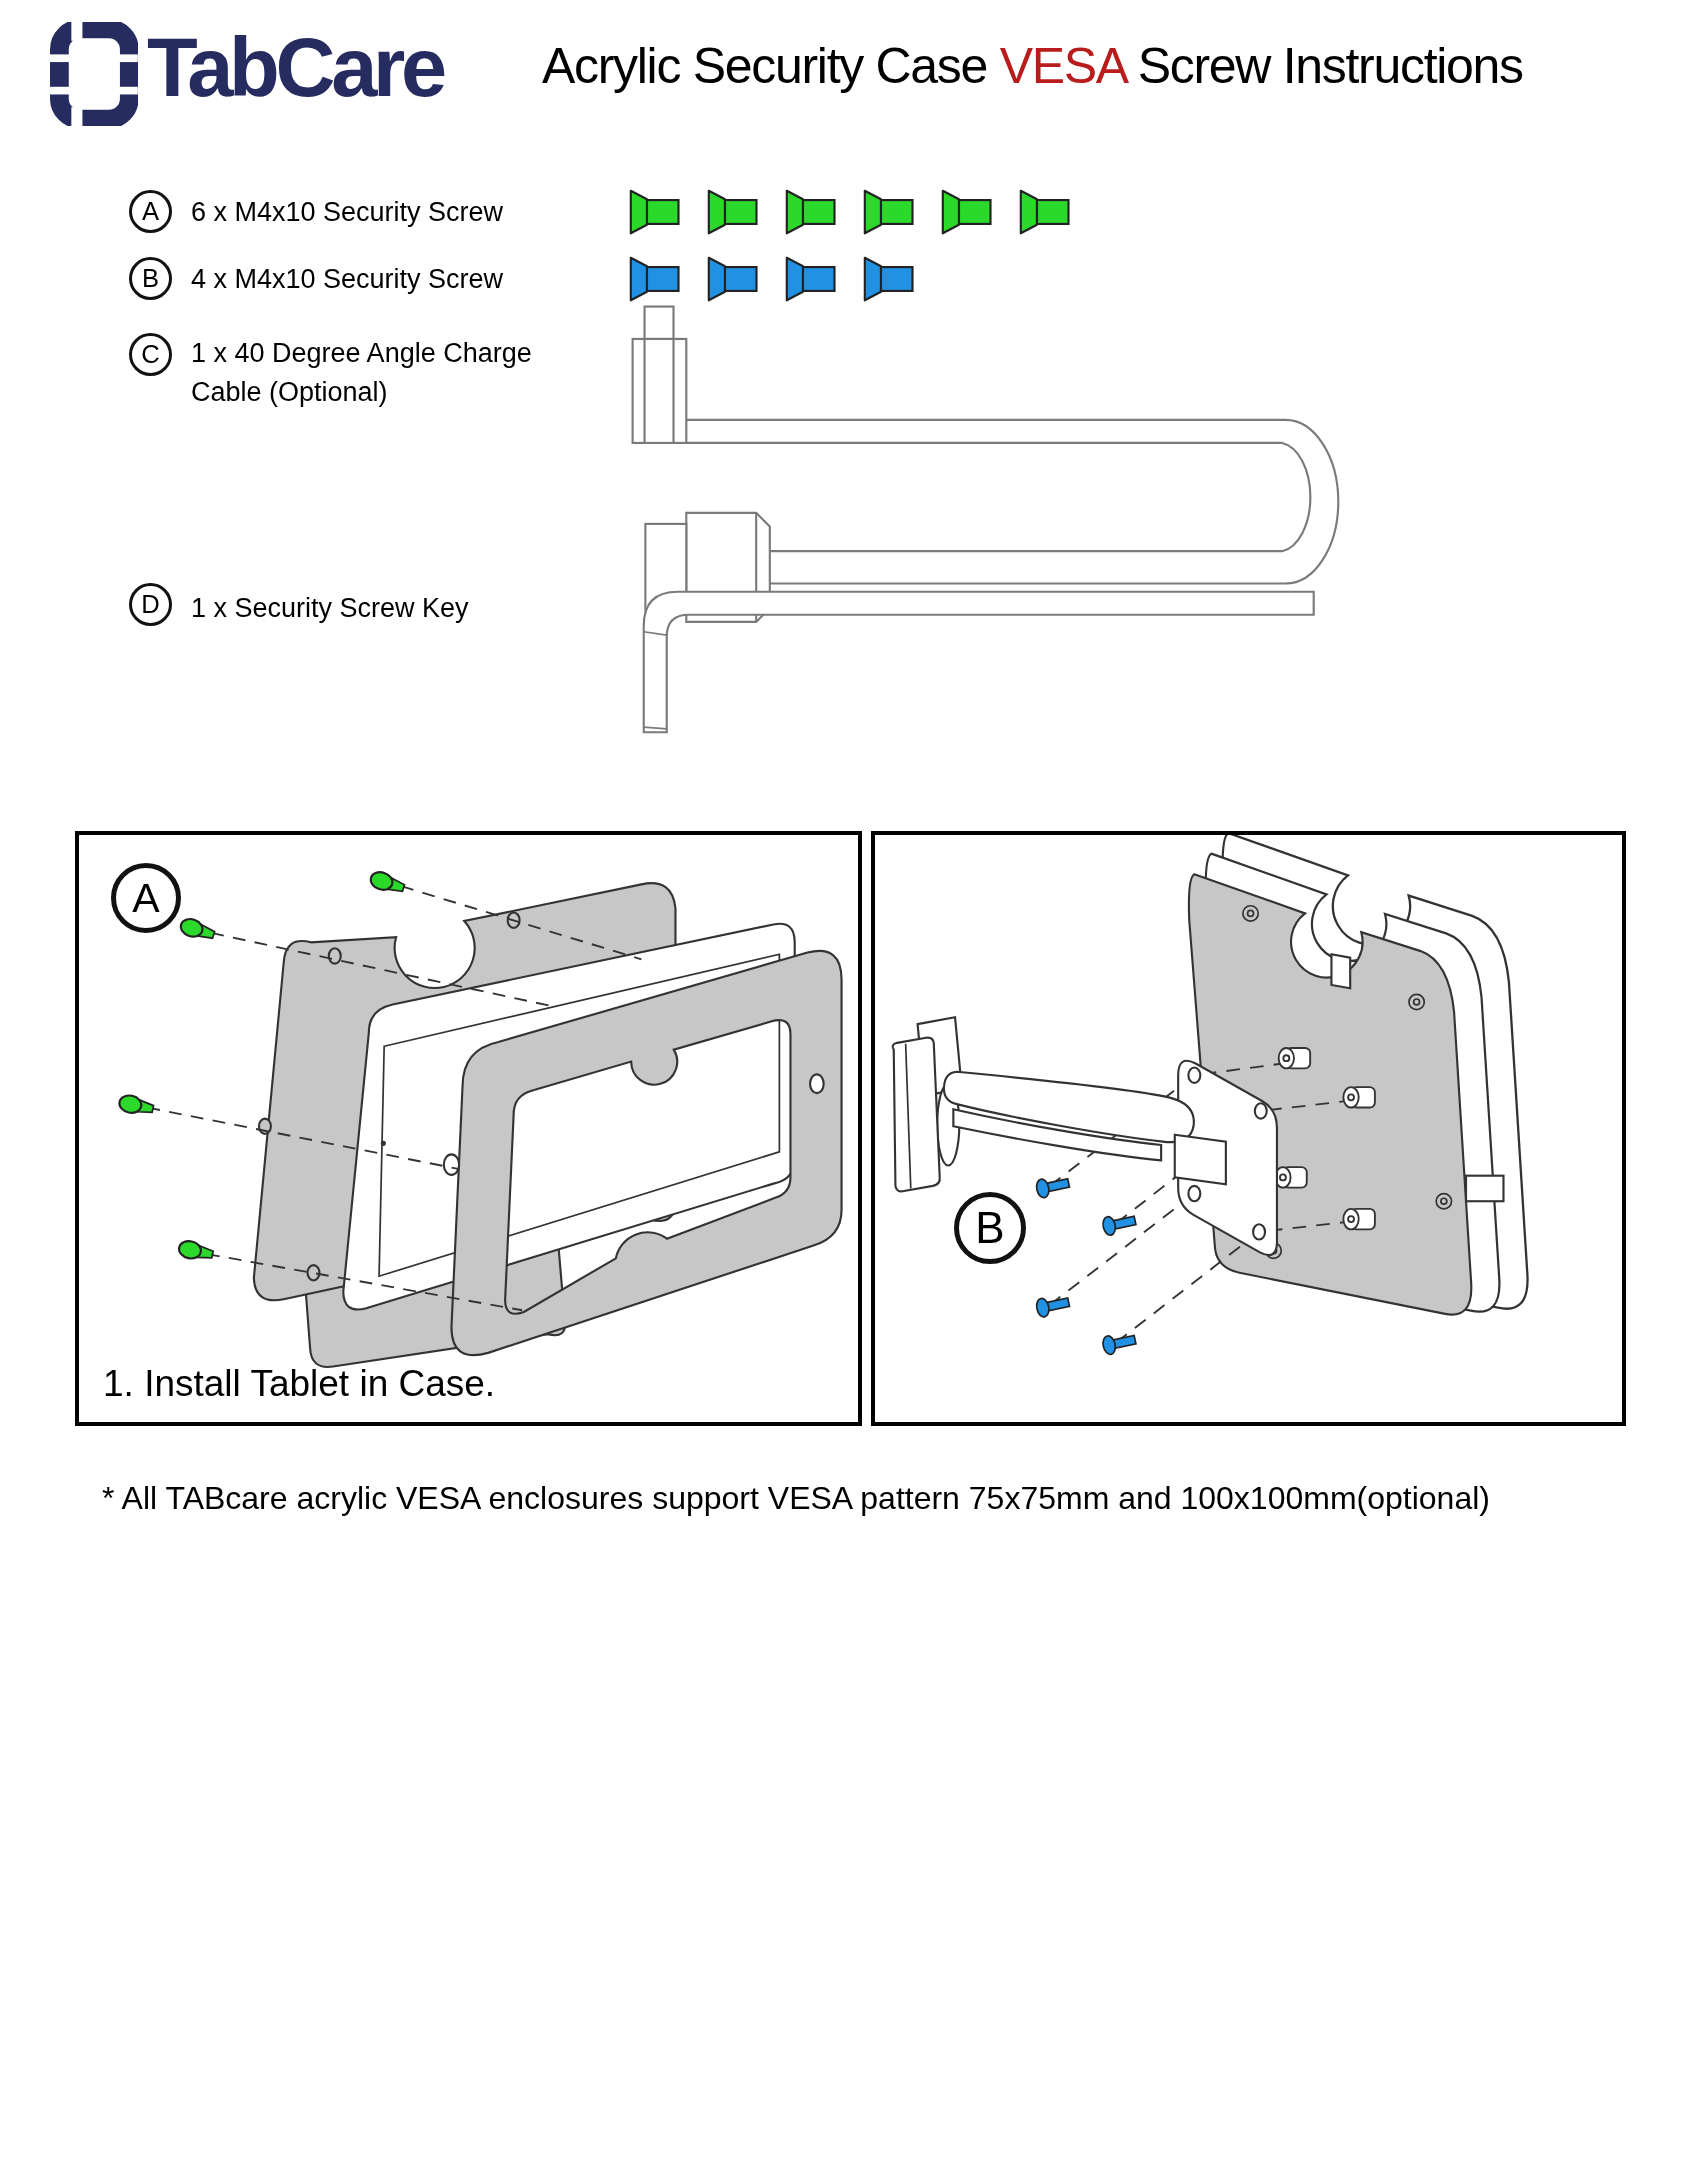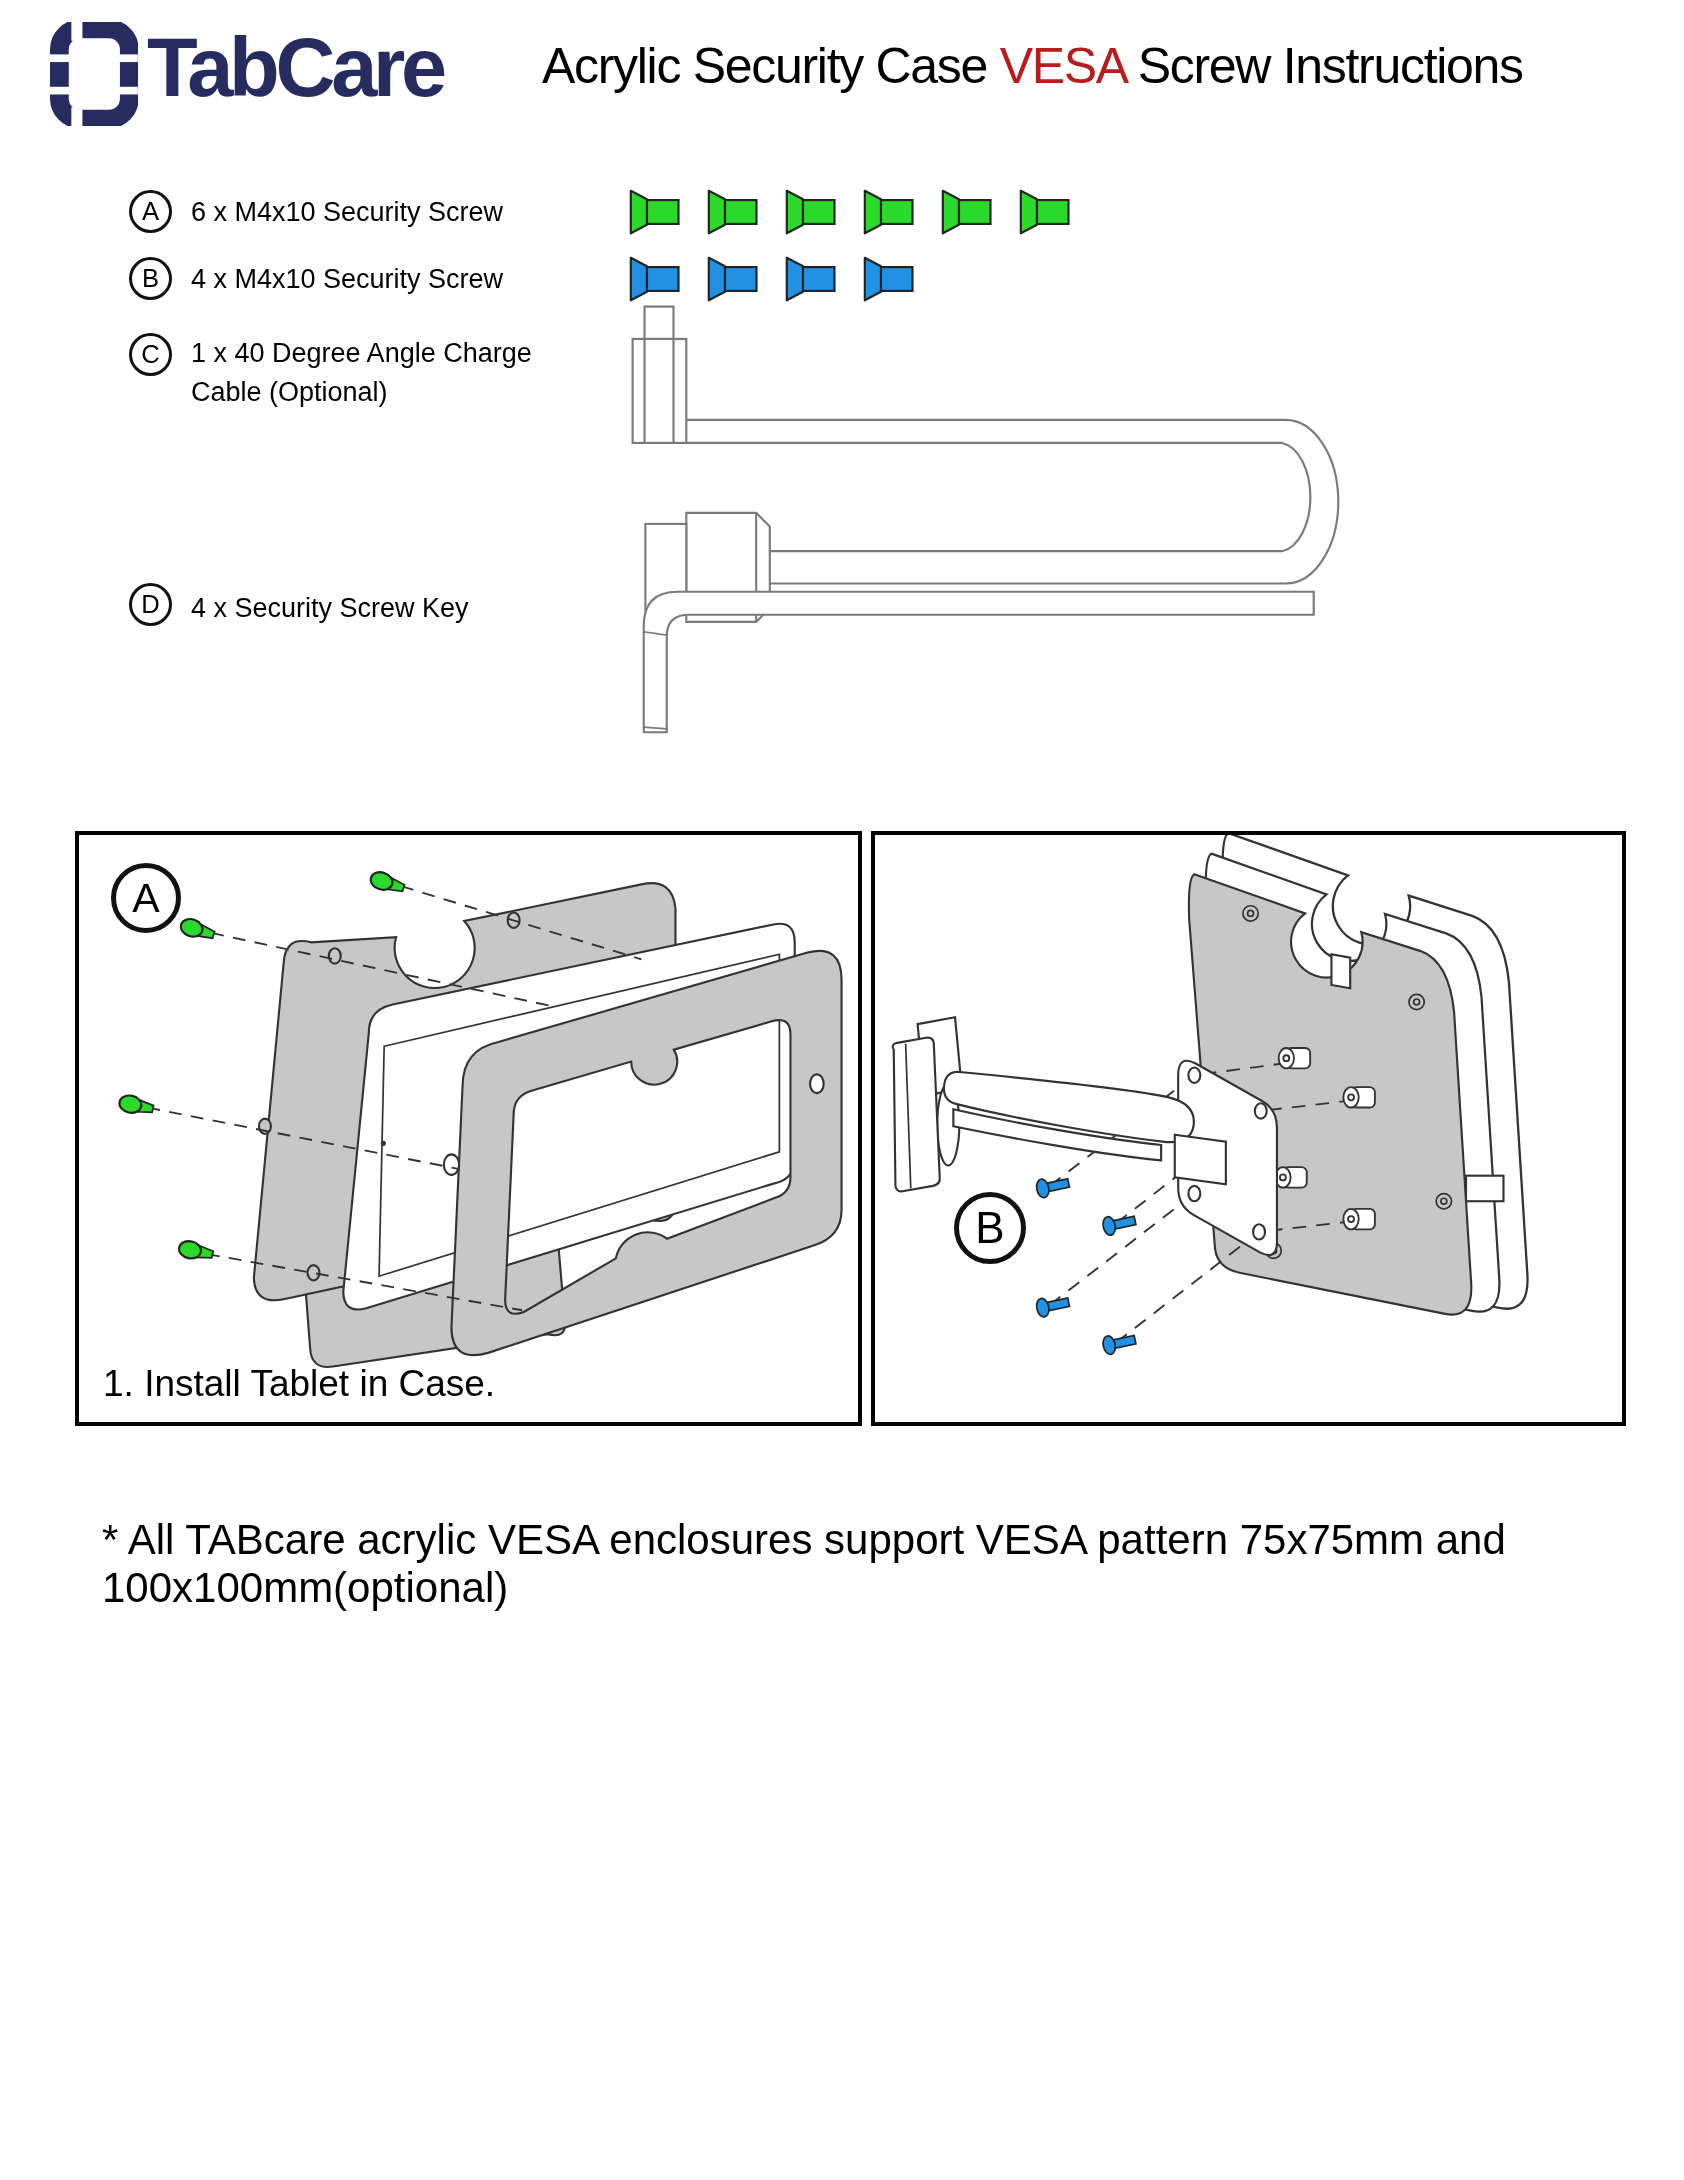--- a/index.html
+++ b/index.html
@@ -11,21 +11,21 @@
   
   .part-circle{position:absolute;width:43px;height:43px;border:3.4px solid #111;border-radius:50%;
     display:flex;align-items:center;justify-content:center;font-size:25.6px;box-sizing:border-box;}
   .part-label{position:absolute;font-size:27px;line-height:39px;white-space:nowrap;}
   .screw-row{position:absolute;display:flex;gap:25px;}
   
   .panel{position:absolute;border:4.3px solid #000;box-sizing:border-box;background:#fff;}
   .step-circle{position:absolute;border:5.1px solid #111;border-radius:50%;
     display:flex;align-items:center;justify-content:center;background:#fff;box-sizing:border-box;}
   .caption{position:absolute;font-size:37px;white-space:nowrap;}
-  #footnote{position:absolute;left:102px;top:1480px;font-size:42px;margin-top:36px;}
+  #footnote{position:absolute;left:102px;top:1480px;font-size:32px;}
   svg{display:block;}
 </style>
 </head>
 <body>
 
 <div class="abs" style="left:0;top:0;width:1485px;height:145px;margin-left:12px;">
 
   <svg class="abs" style="left:37px;top:22px;" width="89" height="104" viewBox="0 0 104 122">
     <rect x="12" y="8" width="82" height="106" rx="24" fill="none" stroke="#262c5f" stroke-width="22"></rect>
 
@@ -55,21 +55,21 @@
 
   <div class="part-circle" style="left:129px;top:333px;">
     <span>C</span>
     </div>
   <div class="part-label" style="left:191px;top:334px;">1 x 40 Degree Angle Charge</div>
   <div class="part-label" style="left:191px;top:373px;">Cable (Optional)</div>
 
   <div class="part-circle" style="left:129px;top:583px;">
     <span>D</span>
     </div>
-  <div class="part-label" style="left:191px;top:589px;">4 x Security Screw Key</div>
+  <div class="part-label" style="left:191px;top:589px;">1 x Security Screw Key</div>
 
   <div class="screw-row" style="left:629px;top:189px;">
       <svg width="53" height="46" viewBox="0 0 62 54">
   <polygon points="2,2 21,12 21,42 2,52" fill="#2bd92b" stroke="#222" stroke-width="2.5" stroke-linejoin="round"></polygon>
   <rect x="21" y="13" width="37" height="28" fill="#2bd92b" stroke="#222" stroke-width="2.5"></rect>
       </svg>
       <svg width="53" height="46" viewBox="0 0 62 54">
   <polygon points="2,2 21,12 21,42 2,52" fill="#2bd92b" stroke="#222" stroke-width="2.5" stroke-linejoin="round"></polygon>
   <rect x="21" y="13" width="37" height="28" fill="#2bd92b" stroke="#222" stroke-width="2.5"></rect>
       </svg>

